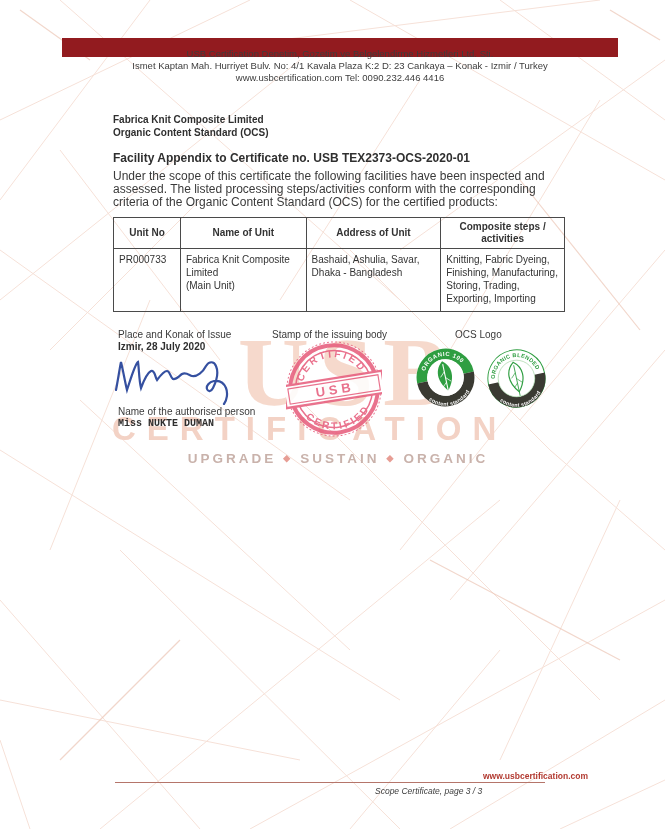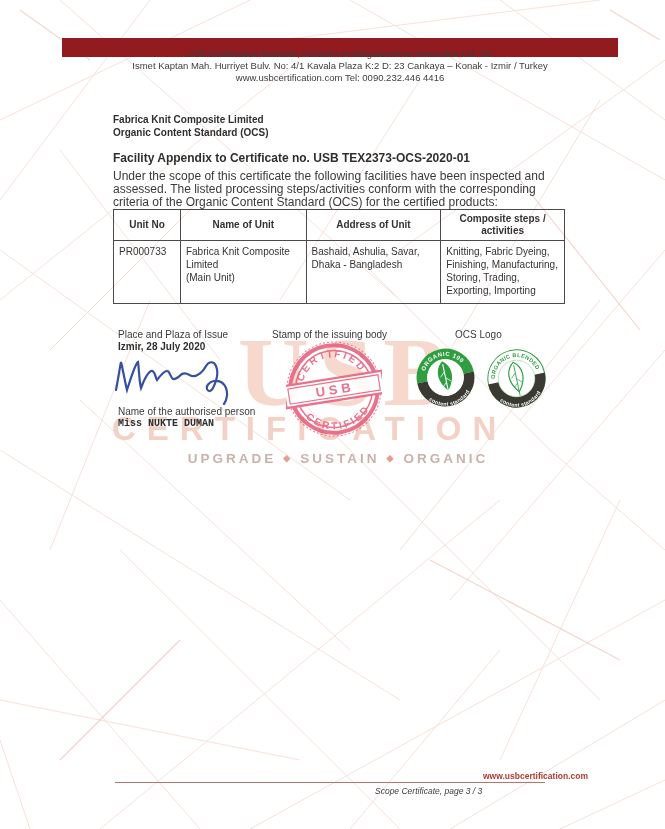--- a/index.html
+++ b/index.html
@@ -23,21 +23,21 @@
 
   .topbar { position:absolute; left:62px; top:38px; width:556px; height:19px; background:#921b1f; }
 
   .letterhead { position:absolute; left:62px; top:48px; width:556px; text-align:center;
     font-size:9.5px; line-height:12px; color:#3d3d3d; }
 
   .holder-block { position:absolute; left:113px; top:114px; font-size:10px; font-weight:bold; line-height:12.5px; color:#2f2f2f; }
   .apx-title { position:absolute; left:113px; top:151px; font-size:12px; font-weight:bold; color:#2f2f2f; }
   .intro { position:absolute; left:113px; top:170px; width:458px; font-size:12px; line-height:12.8px; color:#3a3a3a; }
 
-  table.units { position:absolute; left:113px; top:209px; width:452px; border-collapse:collapse; }
+  table.units { position:absolute; left:113px; top:217px; width:452px; border-collapse:collapse; }
   table.units th, table.units td { border:1px solid #4a4a4a; font-size:10px; color:#333; }
   table.units th { font-weight:bold; text-align:center; padding:3px 4px; line-height:12px; height:30px; }
   table.units td { vertical-align:top; text-align:left; padding:4px 5px 6px 5px; line-height:13px; white-space:pre-line; }
 
   .lbl { font-size:10px; color:#3a3a3a; }
   .val { font-size:10px; font-weight:bold; color:#2f2f2f; }
   .place-label { position:absolute; left:118px; top:329px; }
   .place-value { position:absolute; left:118px; top:341px; }
   .name-label  { position:absolute; left:118px; top:406px; }
   .name-value  { position:absolute; left:118px; top:418px;font-family:Liberation Mono, monospace; }
@@ -149,21 +149,21 @@
         <tr>
           <td>PR000733</td>
           <td>Fabrica Knit Composite Limited
 (Main Unit)</td>
           <td>Bashaid, Ashulia, Savar, Dhaka - Bangladesh</td>
           <td>Knitting, Fabric Dyeing, Finishing, Manufacturing, Storing, Trading, Exporting, Importing</td>
         </tr>
       </tbody>
     </table>
 
-    <div class="place-label lbl">Place and Plaza of Issue</div>
+    <div class="place-label lbl">Place and Konak of Issue</div>
     <div class="place-value val">Izmir, 28 July 2020</div>
 
     <svg class="signature" width="140" height="55" viewBox="0 0 140 55">
       <path d="M6 40 C8 30 10 16 11 12 C13 20 15 32 17 40 C21 28 25 14 28 12 C29 18 29 30 31 38 C34 30 37 23 41 21 C45 20 45 27 47 30 C50 26 54 21 57 21 C60 21 60 27 63 29 C66 30 69 26 72 24 C76 22 79 25 82 26 C87 27 93 22 96 16 C99 11 104 11 106 16 C109 23 106 32 103 38 C101 42 98 42 97 39 C96 36 99 32 104 31 C110 30 114 33 116 38 C118 43 117 50 114 54" fill="none" stroke="#3550a0" stroke-width="2.2" stroke-linecap="round"></path>
     </svg>
 
     <div class="name-label lbl">Name of the authorised person</div>
     <div class="name-value val">Miss NUKTE DUMAN</div>
 
     <div class="stamp-label lbl">Stamp of the issuing body</div>

